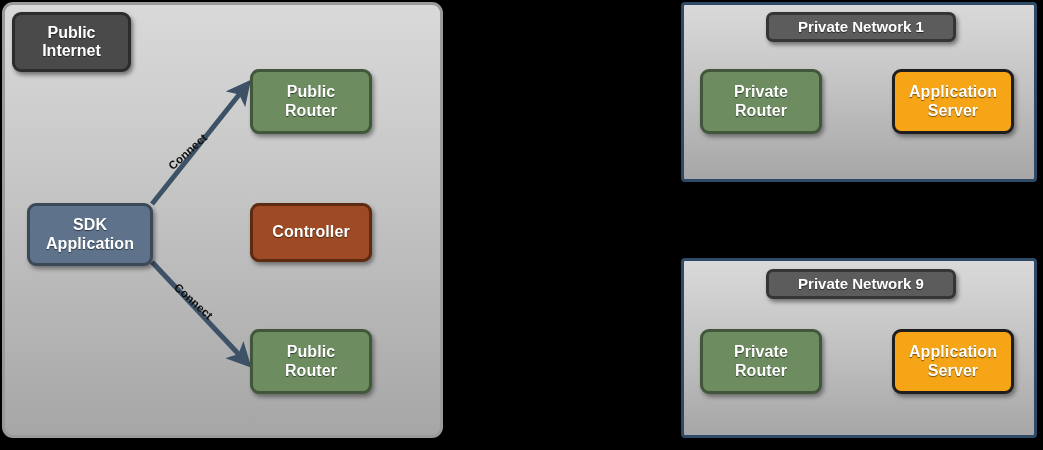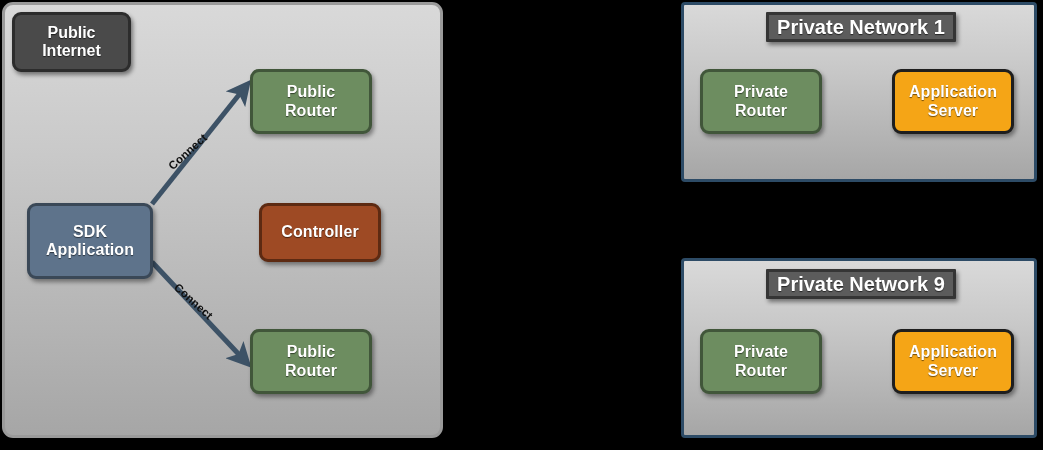--- a/index.html
+++ b/index.html
@@ -76,22 +76,22 @@
     box-shadow: 2px 3px 4px rgba(0,0,0,0.45);
     white-space: pre-line;
   }
   #public-internet-chip {
     left: 12px; top: 12px; width: 119px; height: 60px;
   }
   .network-title-chip {
     width: 190px; height: 30px;
     background: #5c5c5c;
     border: 3px solid #353535;
-    border-radius: 1px;
-    font-size: 20px;
+    border-radius: 7px;
+    font-size: 15px;
     text-align: center;
   }
   #network-title-1 { left: 766px; top: 12px; }
   #network-title-2 { left: 766px; top: 269px; }
 
   
   .n-green {
     background: #6d8d60;
     border: 3px solid #41563a;
     box-shadow: 2px 3px 4px rgba(0,0,0,0.40);
@@ -107,23 +107,23 @@
     box-shadow: 2px 3px 4px rgba(0,0,0,0.40);
   }
   .n-orange {
     background: #f5a516;
     border: 3px solid #1e1e1e;
     box-shadow: 2px 3px 4px rgba(0,0,0,0.40);
   }
 
   
   #public-router-top    { left: 250px; top: 69px;  width: 122px; height: 65px; }
-  #controller           { left: 259px; top: 203px; width: 122px; height: 59px; }
+  #controller           { left: 250px; top: 203px; width: 122px; height: 59px; }
   #public-router-bottom { left: 250px; top: 329px; width: 122px; height: 65px; }
-  #sdk-application      { left: 27px;  top: 203px; width: 126px; height: 76px; }
+  #sdk-application      { left: 27px;  top: 203px; width: 126px; height: 63px; }
 
   
   #private-router-1 { left: 700px; top: 69px;  width: 122px; height: 65px; }
   #app-server-1     { left: 892px; top: 69px;  width: 122px; height: 65px; }
   #private-router-2 { left: 700px; top: 329px; width: 122px; height: 65px; }
   #app-server-2     { left: 892px; top: 329px; width: 122px; height: 65px; }
 
   
   #arrow-layer {
     position: absolute;

